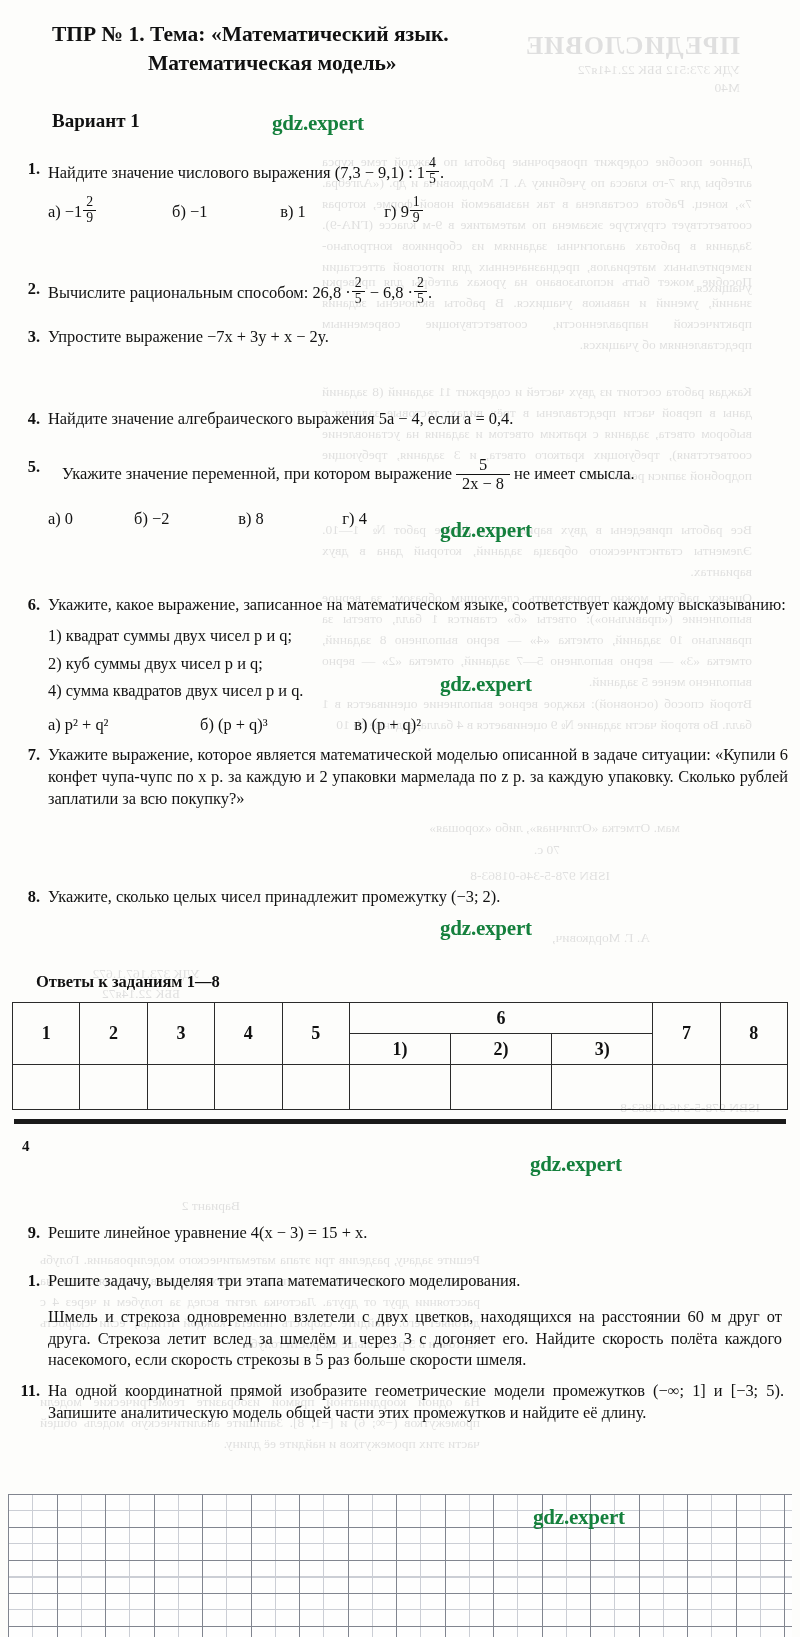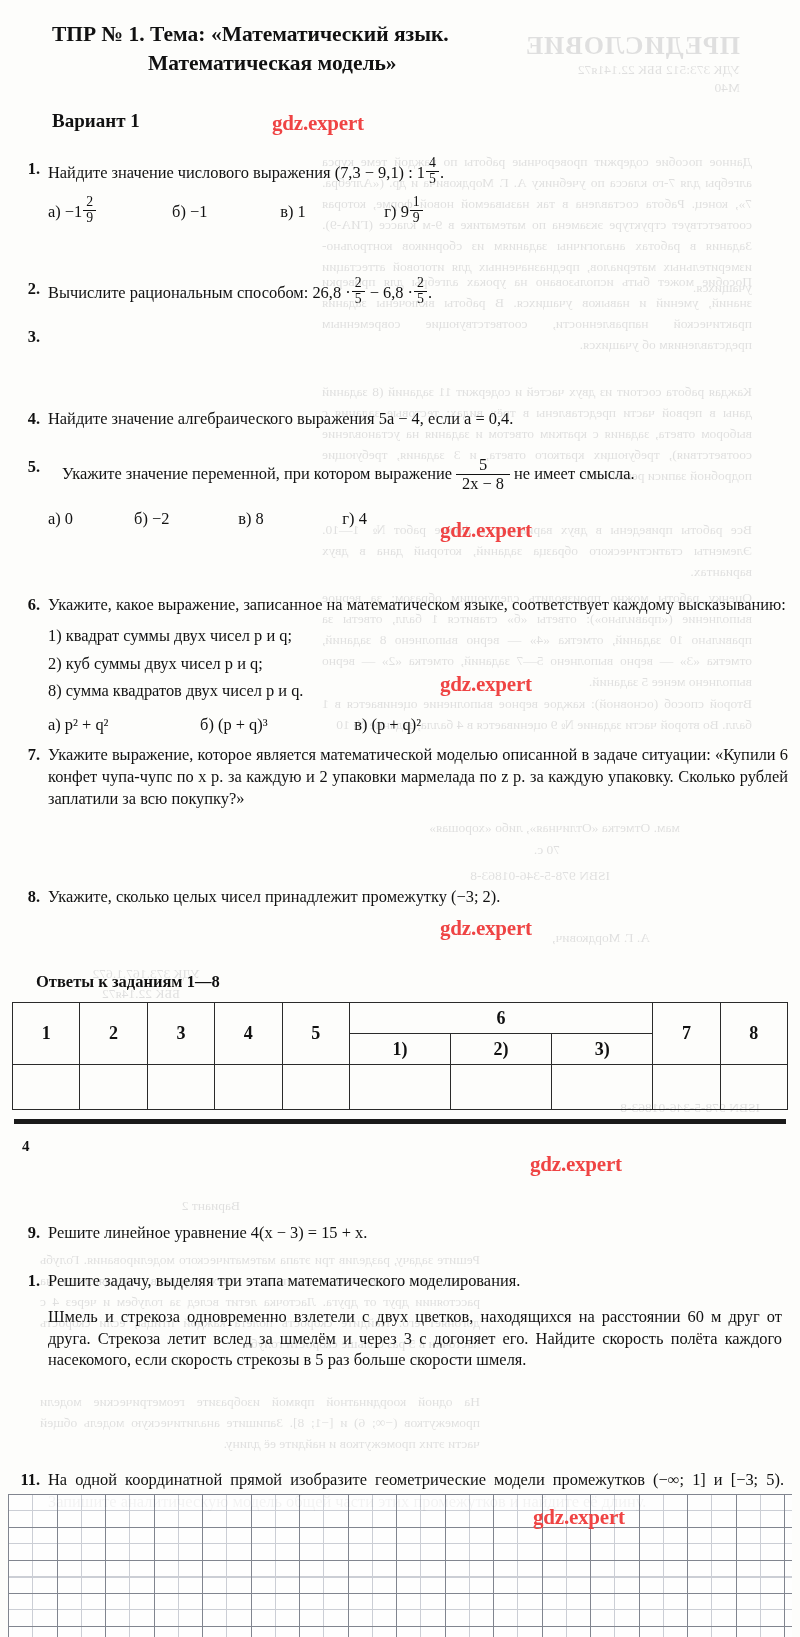--- a/index.html
+++ b/index.html
@@ -40,21 +40,21 @@
 
   .variant{
     position:absolute;left:52px;top:110px;
     font-size:19px;font-weight:bold;
   }
 
   
   .wm{
     position:absolute;z-index:6;
     font-family:"Liberation Serif","DejaVu Serif",serif;
-    font-weight:bold;font-size:21px;color:#ef4444;
+    font-weight:bold;font-size:21px;color:#15803d;
     letter-spacing:-.2px;white-space:nowrap;text-align:center;
   }
 
   
   .q{position:absolute;font-size:16.4px;line-height:1.33;}
   .q .num{position:absolute;left:0;top:0;width:26px;text-align:right;font-weight:bold;}
   .q .body{margin-left:34px;display:block;}
   .q.wide .body{width:700px;text-align:justify;}
   .opts{margin-left:34px;margin-top:9px;display:block;white-space:nowrap;}
   .opts span.o{display:inline-block;}
@@ -176,20 +176,21 @@
 
     <div class="q" style="left:14px;top:278px;width:772px;">
       <span class="num">2.</span>
       <span class="body">
         <span>Вычислите рациональным способом: 26,8 ·</span><span class="frac"><span class="n">2</span><span class="d">5</span></span> <span>− 6,8 ·</span><span class="frac"><span class="n">2</span><span class="d">5</span></span><span>.</span>
       </span>
     </div>
 
     <div class="q" style="left:14px;top:326px;width:772px;">
       <span class="num">3.</span>
+      <span class="body">Упростите выражение −7x + 3y + x − 2y.</span>
     </div>
 
     <div class="q" style="left:14px;top:408px;width:772px;">
       <span class="num">4.</span>
       <span class="body">Найдите значение алгебраического выражения 5a − 4, если a = 0,4.</span>
     </div>
 
     <div class="q wide" style="left:14px;top:456px;width:772px;">
       <span class="num">5.</span>
       <span class="body" style="width:740px;text-align:left;margin-left:48px;">
@@ -201,21 +202,21 @@
         <span class="o" style="width:100px"><span>в)</span> <span>8</span></span>
         <span class="o"><span>г)</span> <span>4</span></span>
       </span>
     </div>
 
     <div class="q wide" style="left:14px;top:594px;width:772px;">
       <span class="num">6.</span>
       <span class="body" style="width:738px;">Укажите, какое выражение, записанное на математическом языке, соответствует каждому высказыванию:</span>
       <span class="sub" style="margin-top:9px;">1) квадрат суммы двух чисел p и q;</span>
       <span class="sub">2) куб суммы двух чисел p и q;</span>
-      <span class="sub">8) сумма квадратов двух чисел p и q.</span>
+      <span class="sub">4) сумма квадратов двух чисел p и q.</span>
       <span class="opts" style="margin-top:12px;">
         <span class="o" style="width:148px"><span>а)</span> <span>p² + q²</span></span>
         <span class="o" style="width:150px"><span>б)</span> <span>(p + q)³</span></span>
         <span class="o"><span>в)</span> <span>(p + q)²</span></span>
       </span>
     </div>
 
     <div class="q wide" style="left:14px;top:744px;width:772px;">
       <span class="num">7.</span>
       <span class="body" style="width:740px;">Укажите выражение, которое является математической моделью описанной в задаче ситуации: «Купили 6 конфет чупа-чупс по x р. за каждую и 2 упаковки мармелада по z р. за каждую упаковку. Сколько рублей заплатили за всю покупку?»</span>
@@ -266,21 +267,21 @@
       <span class="num">9.</span>
       <span class="body">Решите линейное уравнение 4(x − 3) = 15 + x.</span>
     </div>
 
     <div class="q wide" style="left:8px;top:1270px;width:778px;">
       <span class="num" style="width:32px">1.</span>
       <span class="body" style="margin-left:40px;width:734px;text-align:left;">Решите задачу, выделяя три этапа математического моделирования.</span>
       <span class="body" style="margin-left:40px;width:734px;margin-top:14px;text-align:justify;">Шмель и стрекоза одновременно взлетели с двух цветков, находящихся на расстоянии 60 м друг от друга. Стрекоза летит вслед за шмелём и через 3 с догоняет его. Найдите скорость полёта каждого насекомого, если скорость стрекозы в 5 раз больше скорости шмеля.</span>
     </div>
 
-    <div class="q wide" style="left:8px;top:1469px;width:778px;">
+    <div class="q wide" style="left:8px;top:1380px;width:778px;">
       <span class="num" style="width:32px">11.</span>
       <span class="body" style="margin-left:40px;width:736px;text-align:justify;">На одной координатной прямой изобразите геометрические модели промежутков (−∞; 1] и [−3; 5). Запишите аналитическую модель общей части этих промежутков и найдите её длину.</span>
     </div>
 
     <div class="grid"></div>
 
   </div>
 </div>
 
 </body></html>

